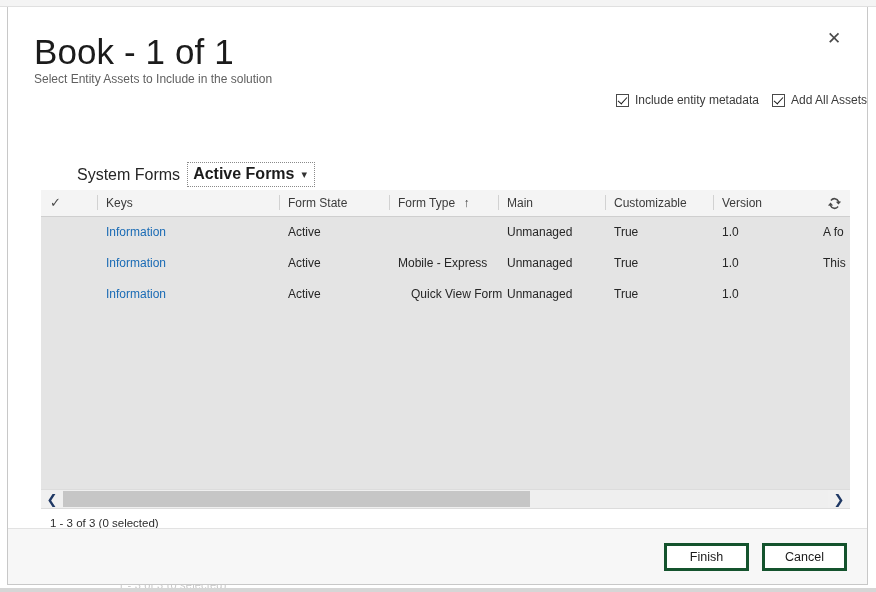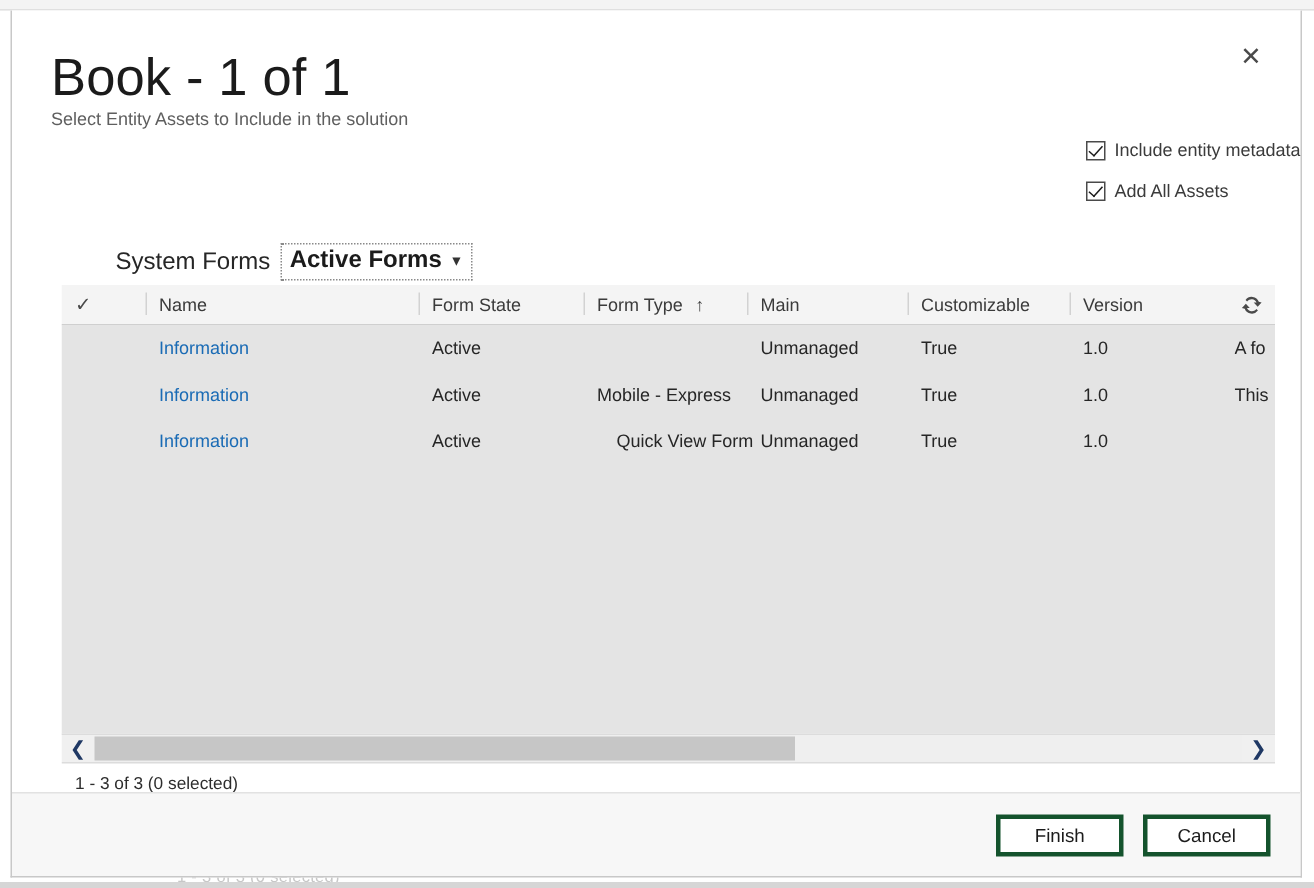--- a/index.html
+++ b/index.html
@@ -97,26 +97,25 @@
     margin-top: 0;
     white-space: nowrap;
   }
 
   
   #header-options {
     position: absolute;
     right: 0px;
     top: 86px;
     display: flex;
-    align-items: flex-start;
+    align-items: flex-end;
     gap: 13px;
     font-size: 12px;
     color: #3b3b3b;
     white-space: nowrap;
-    flex-direction: column;
   }
   .opt {
     display: flex;
     align-items: center;
     gap: 6px;
     cursor: pointer;
   }
   .cbox {
     width: 13px;
     height: 13px;
@@ -397,21 +396,21 @@
       <span id="view-select-chevron">▾</span>
     </span>
   </div>
 
   <div id="grid">
 
     <div id="grid-header">
       <div class="hcell" id="hcheck">✓</div>
       <div class="hcell" style="left:65px;">
         <span class="hsep"></span>
-        <span>Name</span>
+        <span>Keys</span>
       </div>
       <div class="hcell" style="left:247px;">
         <span class="hsep"></span>
         <span>Form State</span>
       </div>
       <div class="hcell" style="left:357px;">
         <span class="hsep"></span>
         <span>Form Type</span>
         <span style="margin-left:5px;">↑</span>
       </div>

